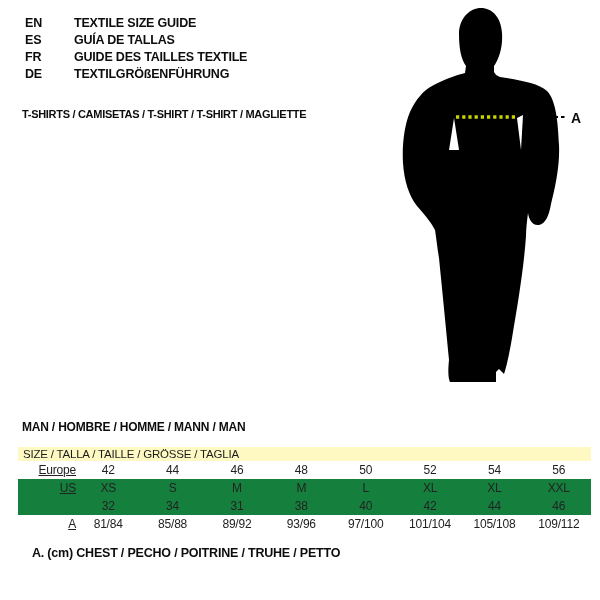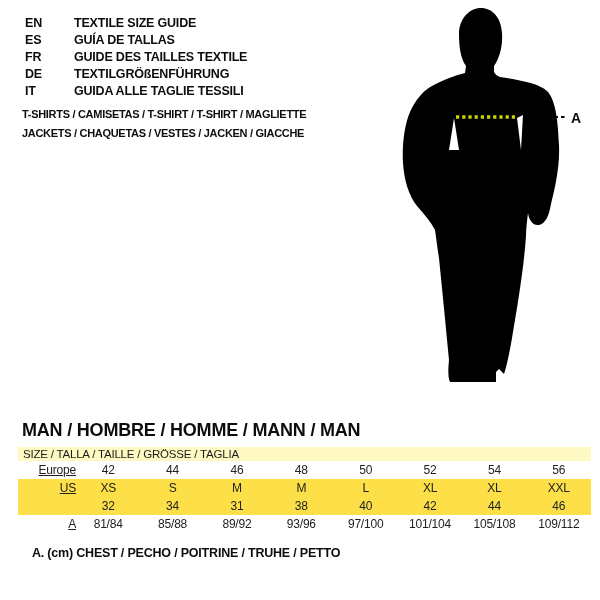--- a/index.html
+++ b/index.html
@@ -11,35 +11,35 @@
   .lang-list{position:absolute;left:25px;top:14px;}
   .lang-row{display:flex;height:17px;align-items:center;}
   .lang-code{width:36px;font-weight:bold;font-size:12.5px;letter-spacing:-0.2px;}
   .lang-label{font-weight:bold;font-size:12.5px;letter-spacing:-0.2px;white-space:nowrap;margin-left:13px;}
   
   .categories{position:absolute;left:22px;top:105px;}
   .category-line{font-weight:bold;font-size:11px;line-height:18.5px;letter-spacing:-0.3px;white-space:nowrap;}
   
   .figure-svg{position:absolute;left:398px;top:8px;}
   
-  .section-title{position:absolute;left:22px;top:420px;font-weight:bold;font-size:18px;letter-spacing:-0.2px;text-align:right;}
+  .section-title{position:absolute;left:22px;top:420px;font-weight:bold;font-size:12px;letter-spacing:-0.2px;text-align:right;}
   
   .size-table{
     position:absolute;left:18px;top:447px;width:573px;
     border-collapse:collapse;table-layout:fixed;
     font-size:12px;color:#222;letter-spacing:-0.2px;
   }
   .size-table th{
     height:14px;background:#fef9c3;font-weight:normal;text-align:left;
     font-size:11.5px;color:#1c1c1c;padding:0 0 0 5px;line-height:14px;white-space:nowrap;
   }
   .size-table td{height:18px;text-align:center;padding:0;line-height:18px;}
   .size-table td.row-label{text-align:right;padding-left:4px;text-decoration:underline;}
   .size-table col.label-col{width:58px;}
-  .size-table tr.row-alt{background:#fde047;margin-top:25px;}
+  .size-table tr.row-alt{background:#15803d;margin-top:25px;}
   
   .footnote{position:absolute;left:32px;top:546px;font-weight:bold;font-size:12.5px;letter-spacing:-0.2px;}
 </style>
 </head>
 <body>
 
 <div class="page">
 
   <div class="lang-list">
     <div class="lang-row">
@@ -51,29 +51,24 @@
       <span class="lang-label">GUÍA DE TALLAS</span>
     </div>
     <div class="lang-row">
       <span class="lang-code">FR</span>
       <span class="lang-label">GUIDE DES TAILLES TEXTILE</span>
     </div>
     <div class="lang-row">
       <span class="lang-code">DE</span>
       <span class="lang-label">TEXTILGRÖßENFÜHRUNG</span>
     </div>
-    <div class="lang-row">
-      <span class="lang-code">IT</span>
-      <span class="lang-label">GUIDA ALLE TAGLIE TESSILI</span>
-    </div>
   </div>
 
   <div class="categories">
     <div class="category-line">T-SHIRTS / CAMISETAS / T-SHIRT / T-SHIRT / MAGLIETTE</div>
-    <div class="category-line">JACKETS / CHAQUETAS / VESTES / JACKEN / GIACCHE</div>
   </div>
 
   <svg class="figure-svg" width="200" height="385" viewBox="0 0 200 385" xmlns="http://www.w3.org/2000/svg">
     <path fill="#000000" d="
       M83,0
       C94,0 103,9 104,25
       C105,39 101,51 96,58
       L96,64
       C97,66 99,68 102,69
       C121,72 140,75 149,83

